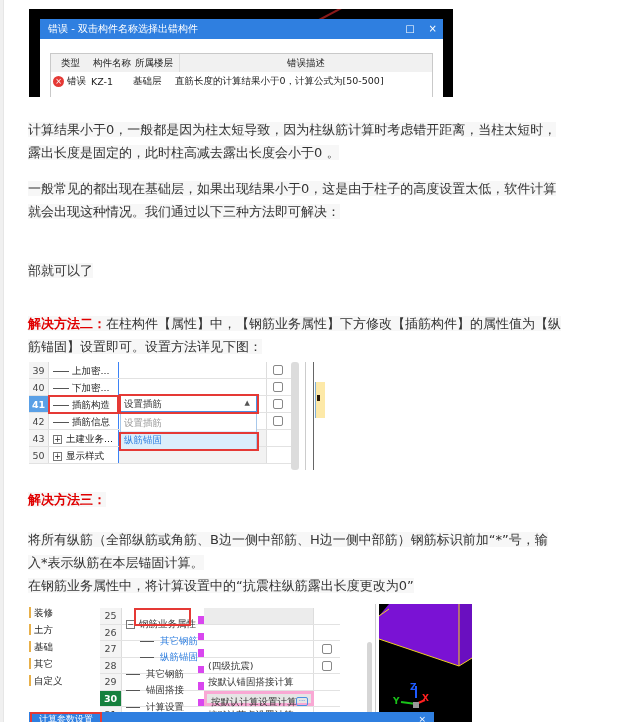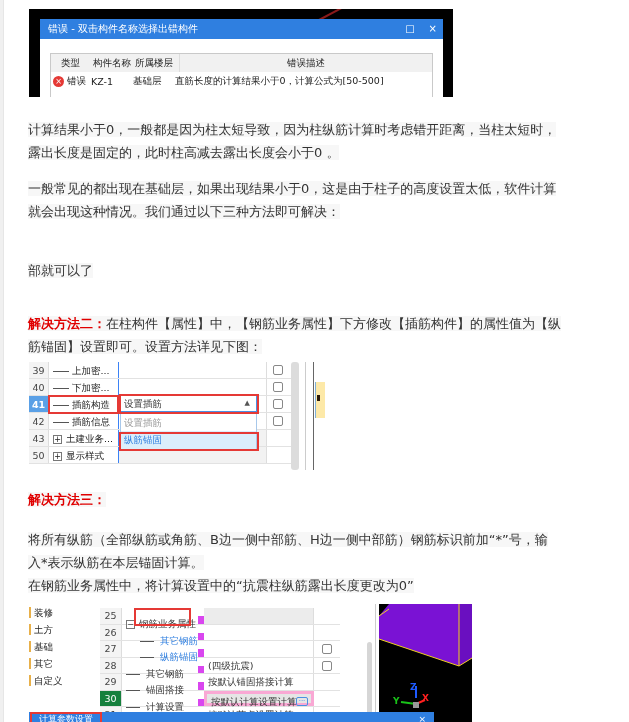--- a/index.html
+++ b/index.html
@@ -55,21 +55,21 @@
     .yellow-strip .mark { position: absolute; left: 1px; top: 13px; width: 3px; height: 6px; background: #2a1a0a; }
 
     
     .shot3 { position: absolute; left: 29px; top: 604px; width: 443px; height: 118px; background: #fff; overflow: hidden; font-size: 9.5px; }
     .side-list { position: absolute; left: 0; top: 0; width: 68px; }
     .side-item { height: 17px; line-height: 17px; color: #222; padding-left: 5px; position: relative; }
     .side-item::before { content: ""; position: absolute; left: 0; top: 3px; width: 2px; height: 11px; background: #e8b04a; }
     .grid3 { position: absolute; left: 71px; top: 4px; width: 240px; }
     .g3-row { height: 16.5px; display: flex; border-bottom: 1px solid #e2e2e2; line-height: 16px; }
     .g3-num { width: 22px; text-align: center; background: #f4f4f4; border-right: 1px solid #ddd; color: #444; }
-    .g3-num.sel { background: #15803d; color: #fff; font-weight: normal; }
+    .g3-num.sel { background: #15803d; color: #fff; font-weight: bold; }
     .g3-name { width: 82px; padding-left: 4px; white-space: nowrap; border-right: 6px solid #d946ef; margin-top: 8px; }
     .g3-name.blue { color: #2f7fe0; text-align: right; }
     .g3-name .tree { display: inline-block; width: 14px; border-top: 1px solid #555; vertical-align: middle; margin-right: 6px; }
     .g3-name .minus { display: inline-block; width: 9px; height: 9px; border: 1px solid #777; font-size: 8px; line-height: 7px; text-align: center; margin-right: 4px; vertical-align: middle; }
     .g3-val { width: 110px; padding-left: 4px; white-space: nowrap; border-right: 1px solid #ddd; position: relative; }
     .g3-val.grey { background: #ececec; }
     .g3-val.edit { border: 3px solid #f9a8d4; background: #e5e5e5; }
     .g3-val .more { position: absolute; right: 3px; top: 3px; width: 12px; height: 9px; border: 1px solid #4a90e2; border-radius: 2px; font-size: 7px; line-height: 6px; text-align: center; color: #2f7fe0; }
     .g3-chk { width: 26px; position: relative; }
     .g3-chk .box { position: absolute; left: 8px; top: 3px; width: 10px; height: 10px; border: 1px solid #888; border-radius: 2px; }

